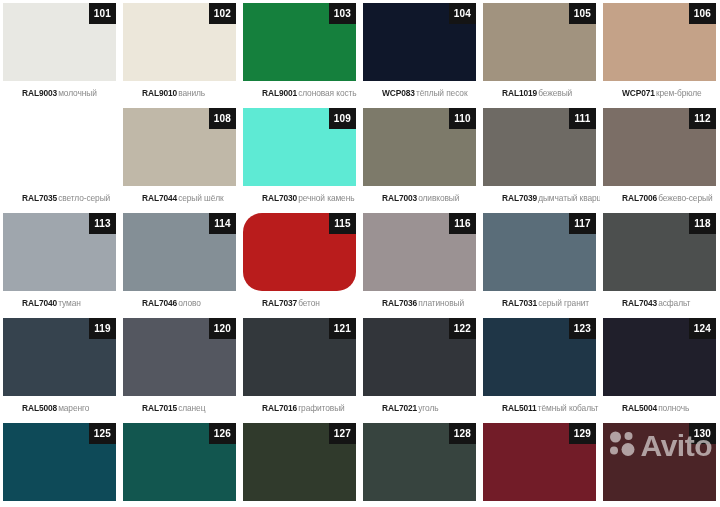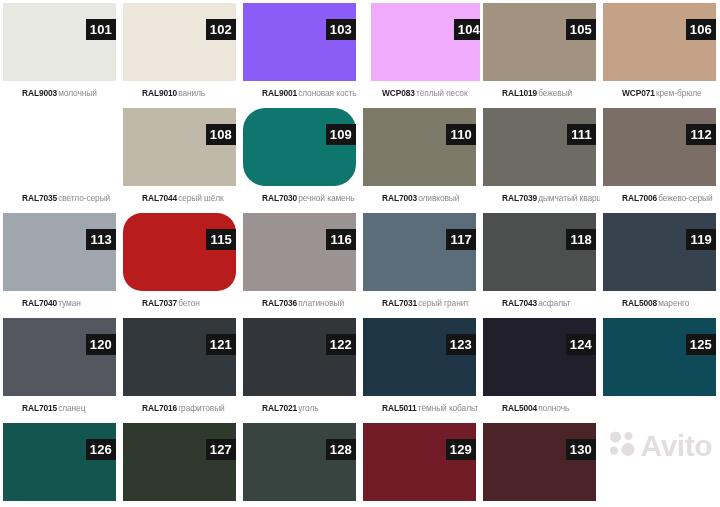--- a/index.html
+++ b/index.html
@@ -42,27 +42,27 @@
   .swatch-chip {
     position: relative;
     width: 113px;
     height: 78px;
     border: 0;
     display: block;
   }
 
   .swatch-badge {
     position: absolute;
-    top: 16px;
+    top: 0;
     right: 0;
     min-width: 27px;
     height: 21px;
     background: #141414;
     color: #ffffff;
-    font-size: 13px;
+    font-size: 10px;
     font-weight: 700;
     line-height: 21px;
     text-align: center;
     padding: 0 4px;
     letter-spacing: 0.2px;
     font-family: "Liberation Sans", sans-serif;
   }
 
   .swatch-label {
     position: absolute;
@@ -127,27 +127,27 @@
         </div>
         <div class="swatch-label"><span class="swatch-code">RAL9003</span><span class="swatch-name">молочный</span></div>
       </div>
       <div class="swatch-cell">
         <div class="swatch-chip" style="background: rgb(236, 231, 218);">
           <div class="swatch-badge">102</div>
         </div>
         <div class="swatch-label"><span class="swatch-code">RAL9010</span><span class="swatch-name">ваниль</span></div>
       </div>
       <div class="swatch-cell">
-        <div class="swatch-chip" style="background: #8b5cf6;">
+        <div class="swatch-chip" style="background: #15803d;">
           <div class="swatch-badge">103</div>
         </div>
         <div class="swatch-label"><span class="swatch-code">RAL9001</span><span class="swatch-name">слоновая кость</span></div>
       </div>
       <div class="swatch-cell">
-        <div class="swatch-chip" style="background: #f0abfc; margin-left: 8px;">
+        <div class="swatch-chip" style="background: #0f172a;">
           <div class="swatch-badge">104</div>
         </div>
         <div class="swatch-label"><span class="swatch-code">WCP083</span><span class="swatch-name">тёплый песок</span></div>
       </div>
       <div class="swatch-cell">
         <div class="swatch-chip" style="background: rgb(161, 147, 127);">
           <div class="swatch-badge">105</div>
         </div>
         <div class="swatch-label"><span class="swatch-code">RAL1019</span><span class="swatch-name">бежевый</span></div>
       </div>
@@ -160,21 +160,21 @@
       <div class="swatch-cell">
         <div class="swatch-label"><span class="swatch-code">RAL7035</span><span class="swatch-name">светло-серый</span></div>
       </div>
       <div class="swatch-cell">
         <div class="swatch-chip" style="background: rgb(192, 184, 168);">
           <div class="swatch-badge">108</div>
         </div>
         <div class="swatch-label"><span class="swatch-code">RAL7044</span><span class="swatch-name">серый шёлк</span></div>
       </div>
       <div class="swatch-cell">
-        <div class="swatch-chip" style="background: #0f766e; border-radius: 22px;">
+        <div class="swatch-chip" style="background: #5eead4;">
           <div class="swatch-badge">109</div>
         </div>
         <div class="swatch-label"><span class="swatch-code">RAL7030</span><span class="swatch-name">речной камень</span></div>
       </div>
       <div class="swatch-cell">
         <div class="swatch-chip" style="background: rgb(125, 122, 106);">
           <div class="swatch-badge">110</div>
         </div>
         <div class="swatch-label"><span class="swatch-code">RAL7003</span><span class="swatch-name">оливковый</span></div>
       </div>
@@ -188,20 +188,26 @@
         <div class="swatch-chip" style="background: rgb(123, 110, 102);">
           <div class="swatch-badge">112</div>
         </div>
         <div class="swatch-label"><span class="swatch-code">RAL7006</span><span class="swatch-name">бежево-серый</span></div>
       </div>
       <div class="swatch-cell">
         <div class="swatch-chip" style="background: rgb(159, 166, 173);">
           <div class="swatch-badge">113</div>
         </div>
         <div class="swatch-label"><span class="swatch-code">RAL7040</span><span class="swatch-name">туман</span></div>
+      </div>
+      <div class="swatch-cell">
+        <div class="swatch-chip" style="background: rgb(132, 143, 150);">
+          <div class="swatch-badge">114</div>
+        </div>
+        <div class="swatch-label"><span class="swatch-code">RAL7046</span><span class="swatch-name">олово</span></div>
       </div>
       <div class="swatch-cell">
         <div class="swatch-chip" style="background: #b91c1c; border-radius: 19px;">
           <div class="swatch-badge">115</div>
         </div>
         <div class="swatch-label"><span class="swatch-code">RAL7037</span><span class="swatch-name">бетон</span></div>
       </div>
       <div class="swatch-cell">
         <div class="swatch-chip" style="background: rgb(155, 146, 147);">
           <div class="swatch-badge">116</div>

